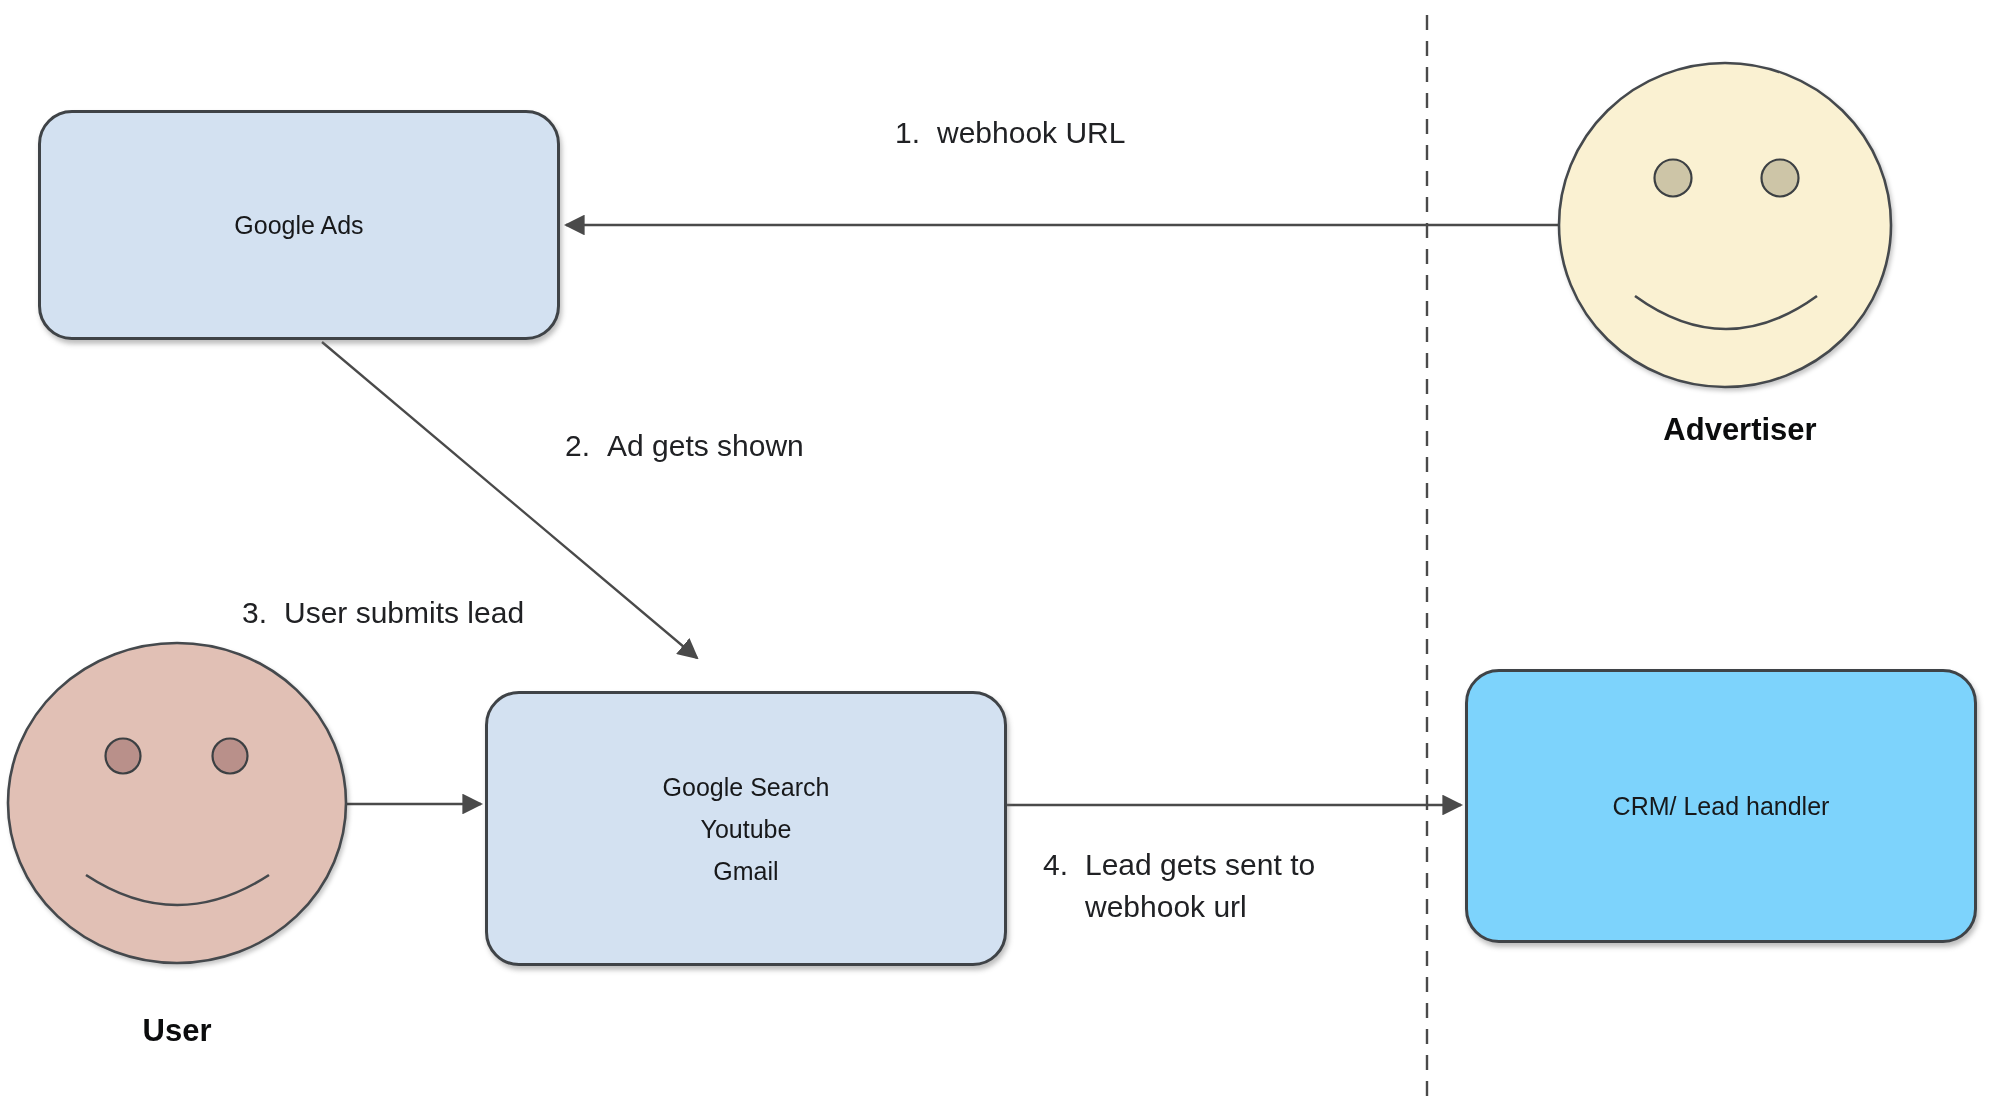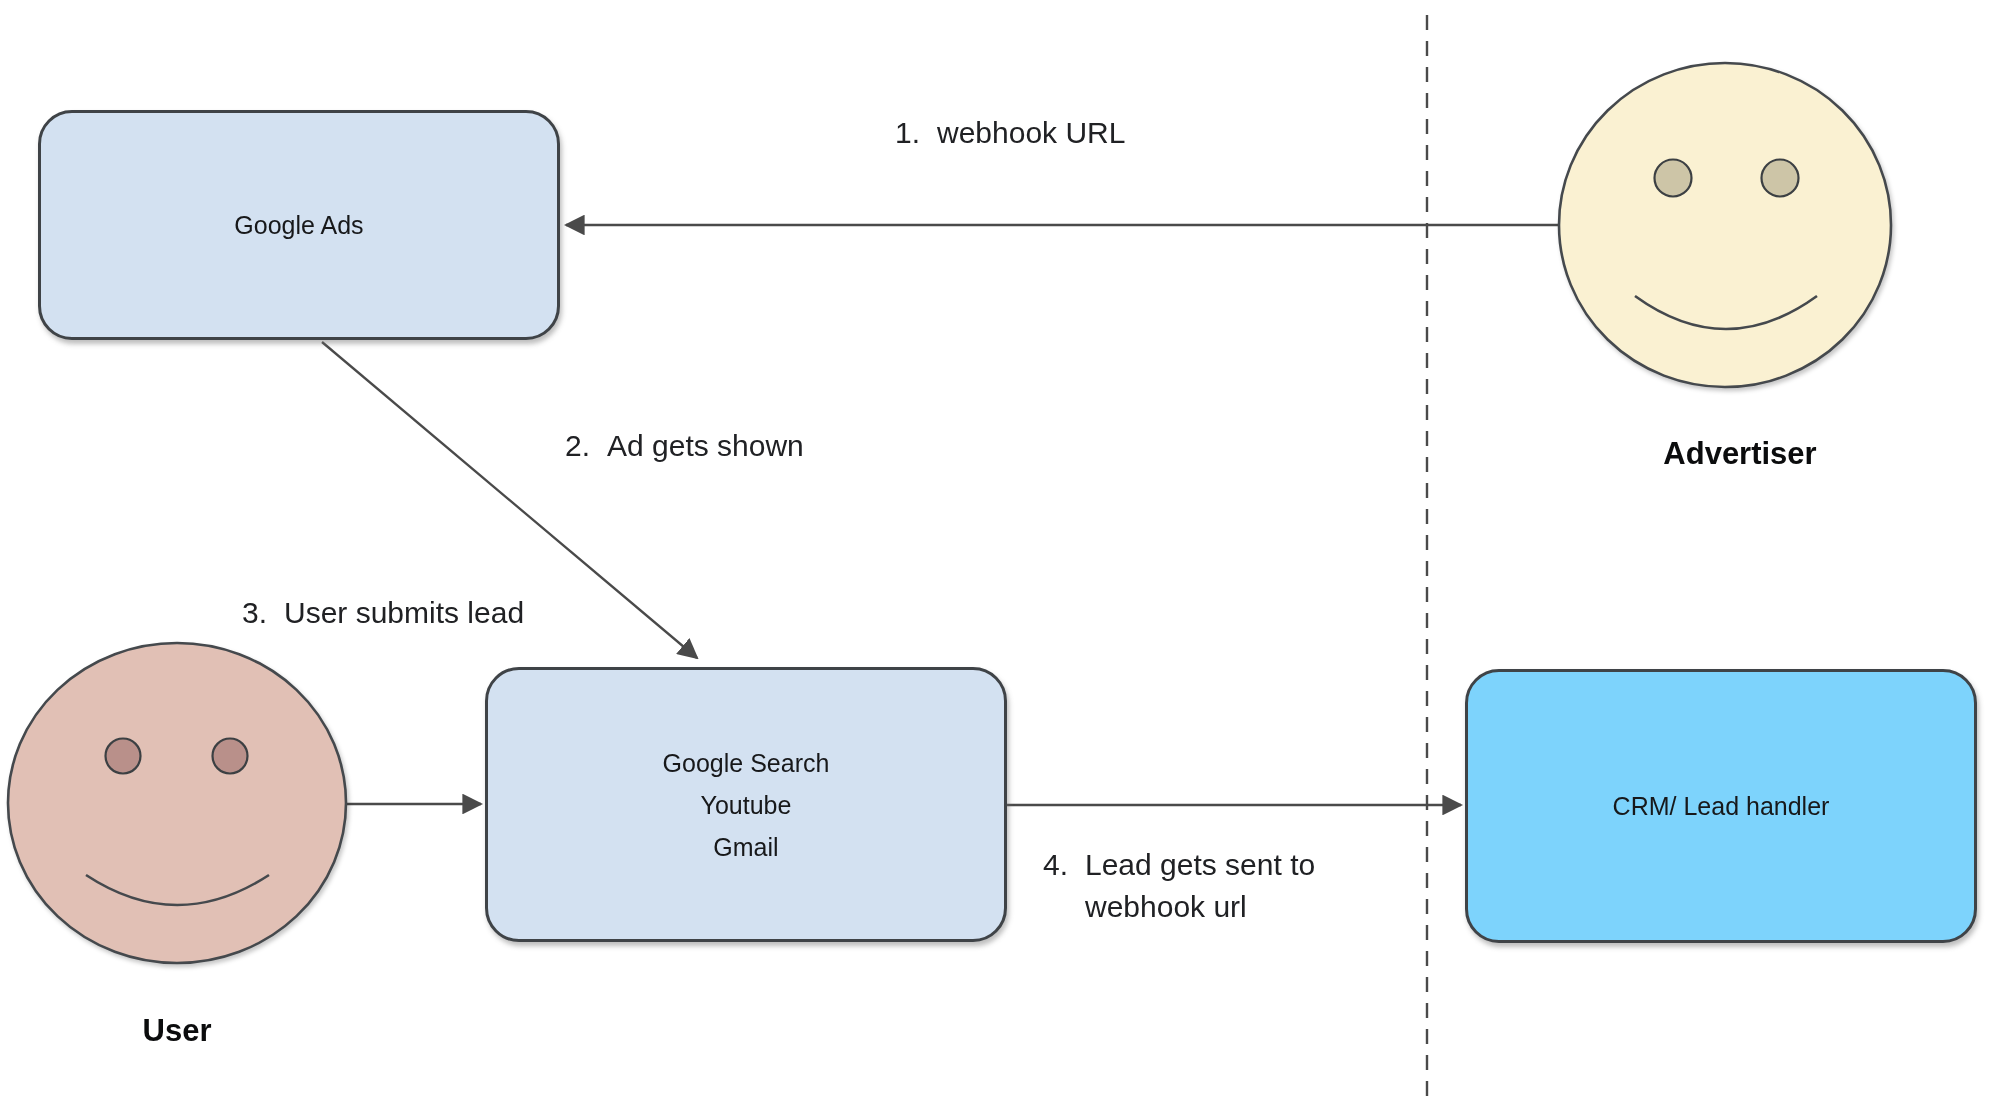--- a/index.html
+++ b/index.html
@@ -41,33 +41,33 @@
     text-align: center;
     font-size: 25px;
     line-height: 42px;
     color: #17181a;
     box-shadow: 2px 4px 5px rgba(110,110,110,0.45);
   }
   .node-blue  { background: #d3e1f1; }
   .node-cream { background: #7dd3fc; }
 
   .node-google-ads      { left: 38px;   top: 110px; width: 522px; height: 230px; }
-  .node-google-surfaces { left: 485px;  top: 667px; width: 522px; height: 275px; }
+  .node-google-surfaces { left: 485px;  top: 691px; width: 522px; height: 275px; }
   .node-crm             { left: 1465px; top: 669px; width: 512px; height: 274px; }
 
   .actor-label {
     position: absolute;
     z-index: 1;
     font-weight: bold;
     font-size: 31px;
     line-height: 38px;
     color: #0b0c0d;
     text-align: center;
   }
-  .label-advertiser { left: 1565px; top: 411px; width: 350px; margin-top: 24px; }
+  .label-advertiser { left: 1565px; top: 411px; width: 350px; }
   .label-user       { left: 27px;   top: 992px; width: 300px; margin-top: 20px; }
 
   .step {
     position: absolute;
     z-index: 1;
     display: flex;
     font-size: 30px;
     line-height: 42px;
     color: #202124;
     white-space: nowrap;

